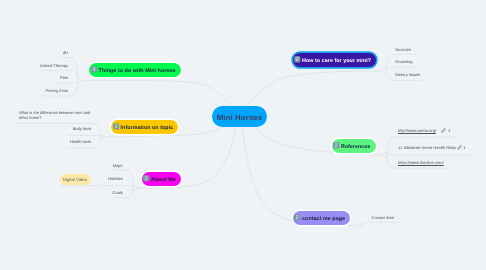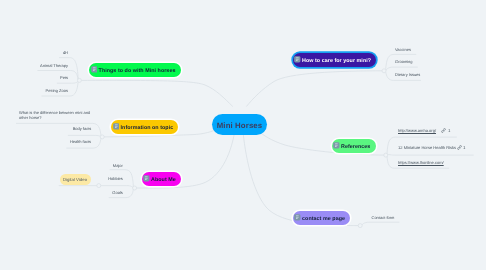--- a/index.html
+++ b/index.html
@@ -11,21 +11,21 @@
   svg.links{position:absolute;left:0;top:0;width:486px;height:270px;}
 
   
   .node{position:absolute;display:flex;align-items:center;border-radius:999px;
         white-space:nowrap;box-sizing:border-box;}
   .node .lbl{font-weight:bold;}
   .ico{flex:0 0 auto;display:block;}
   .node .ico{margin-right:1.4px;}
 
   
-  #n-center{left:212px;top:114px;width:55px;height:21px;background:#00a6fc;
+  #n-center{left:212px;top:106px;width:55px;height:21px;background:#00a6fc;
             justify-content:center;}
   #n-center .lbl{font-size:7.8px;color:#3d3d5e;letter-spacing:.12px;position:relative;top:1px;}
 
   
   #n-things{left:89px;top:62.5px;height:14px;background:#02f94e;padding:0 5.2px 0 1.6px;
             box-shadow:0 0 0 1.6px #fff;}
   #n-info{left:111px;top:119.5px;height:14px;background:#fbc800;padding:0 5.2px 0 1.6px;
           box-shadow:0 0 0 1.6px #fff;}
   #n-about{left:141.5px;top:171.5px;height:14px;background:#f802f0;padding:0 5.2px 0 1.6px;
            box-shadow:0 0 0 1.6px #fff;}

